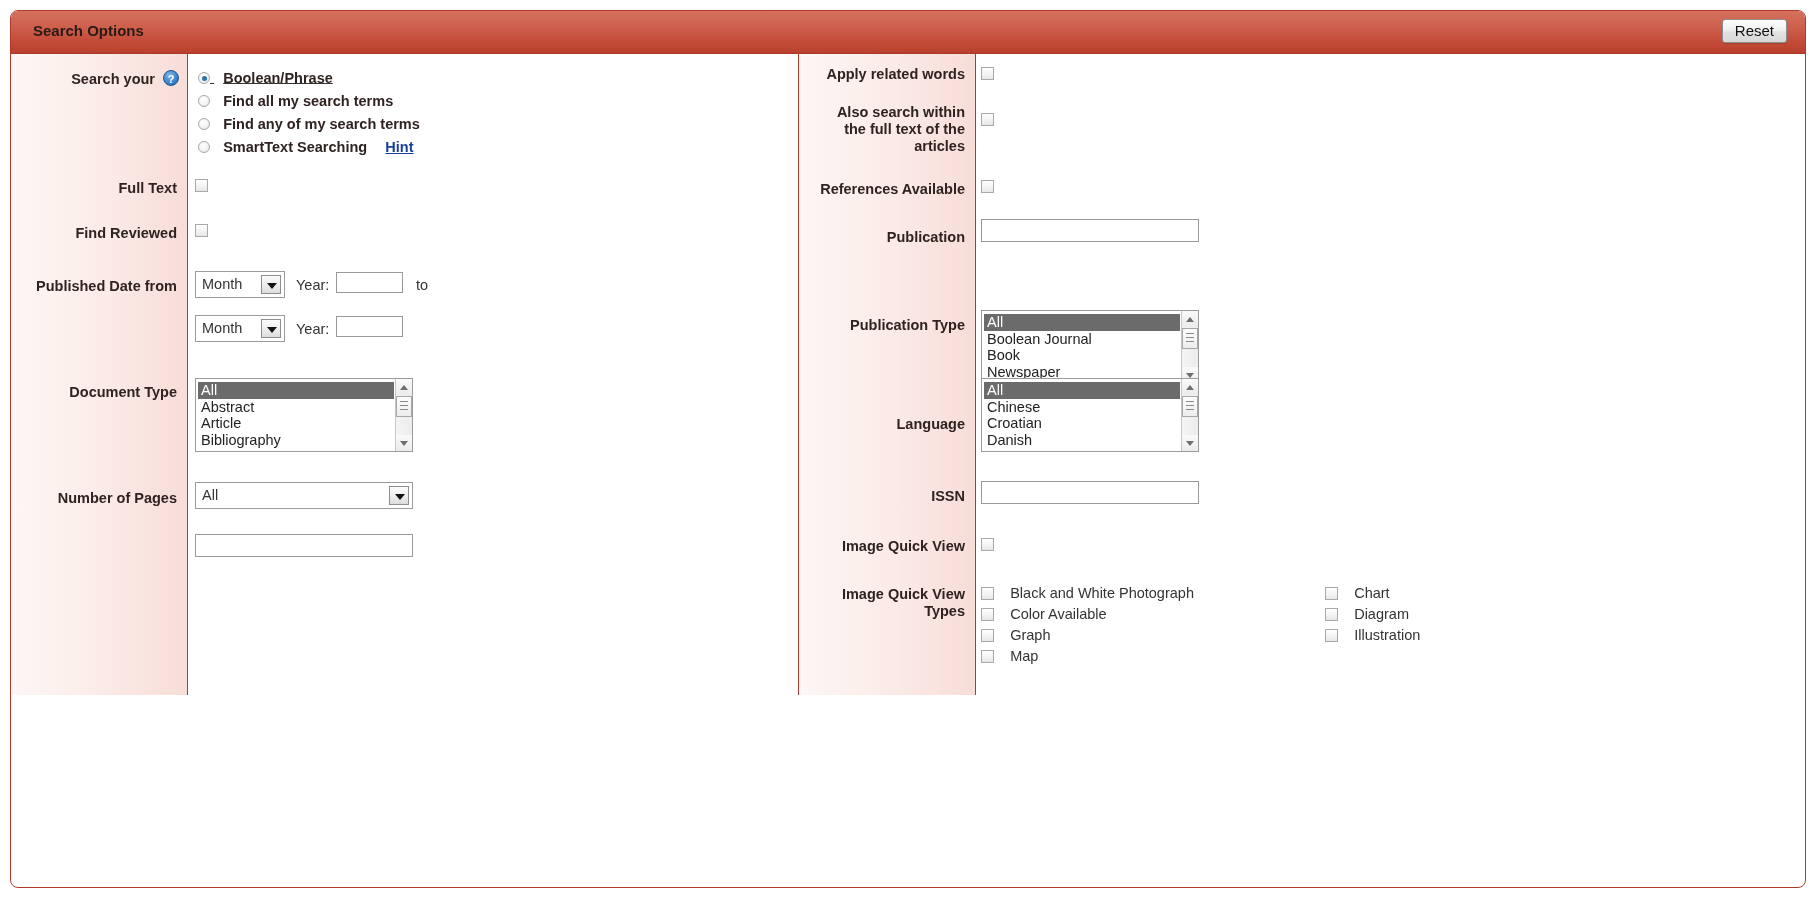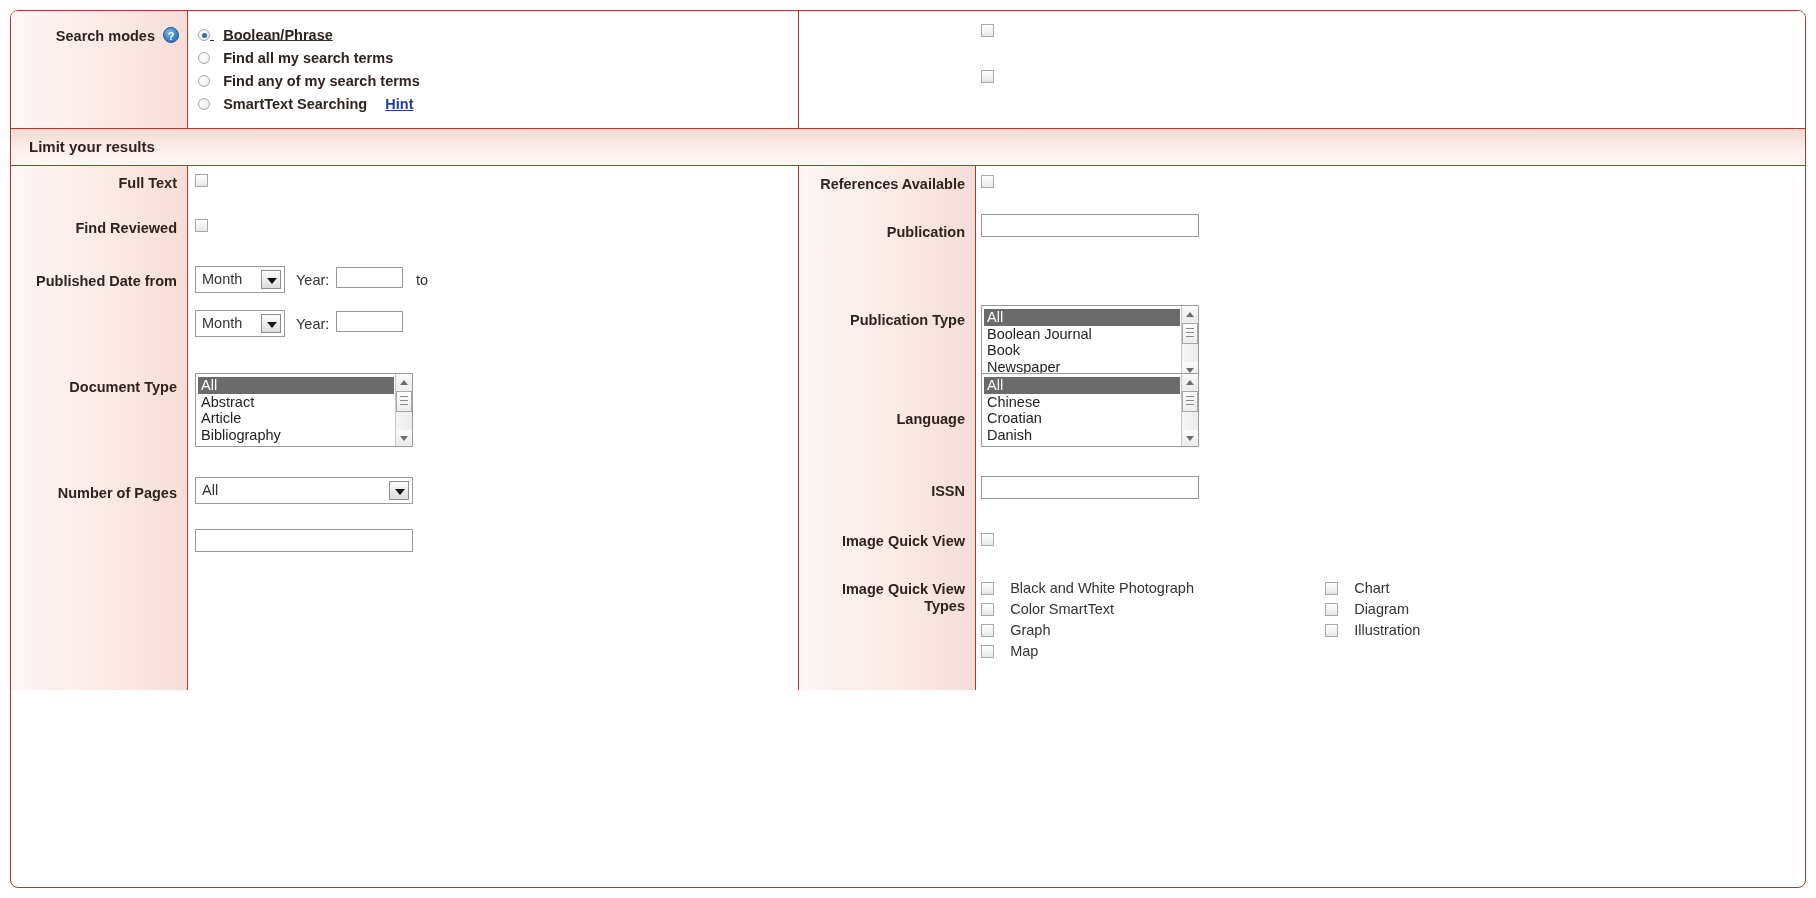--- a/index.html
+++ b/index.html
@@ -178,25 +178,29 @@
   .bottombar .btn{position:absolute;left:22px;top:15px;}
   .vsplit{
     position:absolute;top:0;bottom:0;width:1px;background:#b03a2a;
   }
 </style>
 </head>
 <body>
 
 <div class="panel">
 
+  <div class="barbig">
+    <span class="title">Search Options</span>
+    <button class="btn" id="reset-btn">Reset</button>
+  </div>
 
   <div class="section" style="height:117px;">
 
     <div class="col-label">
-      <span class="lbl" style="top:17px;right:32px;">Search modes</span>
+      <span class="lbl" style="top:17px;right:32px;">Search your</span>
       <span class="qmark" style="position:absolute;right:8px;top:16px;">?</span>
     </div>
 
     <div class="col-field" style="width:600px;">
       <div class="radio-row" style="left:10px;top:14px;text-decoration:underline;">
         <span class="radio on"></span>
         <span class="t">Boolean/Phrase</span>
       </div>
       <div class="radio-row" style="left:10px;top:37px;">
         <span class="radio"></span>
@@ -208,29 +212,30 @@
       </div>
       <div class="radio-row" style="left:10px;top:83px;">
         <span class="radio"></span>
         <span class="t">SmartText Searching</span>
         <span class="hintlink">Hint</span>
       </div>
     </div>
 
     <div class="vsplit" style="left:787px;"></div>
 
+    <div class="col-label" style="position:absolute;left:788px;top:0;bottom:0;width:176px;border-right:1px solid #b03a2a;">
+      <span class="lbl" style="top:12px;right:10px;">Apply related words</span>
+      <span class="lbl" style="top:50px;right:10px;width:150px;">Also search within the full text of the articles</span>
+    </div>
     <div style="position:absolute;left:965px;top:0;bottom:0;right:0;">
       <span class="cbx" style="position:absolute;left:5px;top:13px;"></span>
       <span class="cbx" style="position:absolute;left:5px;top:59px;"></span>
     </div>
   </div>
 
-  <div class="bar-pink">
-    <span class="title">Limit your results</span>
-  </div>
 
   <div class="section" style="height:524px;">
 
     <div class="col-label">
       <span class="lbl" style="top:9px;right:10px;">Full Text</span>
       <span class="lbl" style="top:54px;right:10px;">Find Reviewed</span>
       <span class="lbl" style="top:107px;right:10px;">Published Date from</span>
       <span class="lbl" style="top:213px;right:10px;">Document Type</span>
       <span class="lbl" style="top:319px;right:10px;">Number of Pages</span>
     </div>
@@ -336,21 +341,21 @@
 
       <span class="cbx" style="position:absolute;left:5px;top:367px;"></span>
 
       <div style="position:absolute;left:5px;top:412px;">
         <div style="height:21px;white-space:nowrap;">
           <span class="cbx"></span>
           <span style="margin-left:12px;font-size:14.5px;color:#333;vertical-align:middle;">Black and White Photograph</span>
         </div>
         <div style="height:21px;white-space:nowrap;">
           <span class="cbx"></span>
-          <span style="margin-left:12px;font-size:14.5px;color:#333;vertical-align:middle;">Color SmartText</span>
+          <span style="margin-left:12px;font-size:14.5px;color:#333;vertical-align:middle;">Color Available</span>
         </div>
         <div style="height:21px;white-space:nowrap;">
           <span class="cbx"></span>
           <span style="margin-left:12px;font-size:14.5px;color:#333;vertical-align:middle;">Graph</span>
         </div>
         <div style="height:21px;white-space:nowrap;">
           <span class="cbx"></span>
           <span style="margin-left:12px;font-size:14.5px;color:#333;vertical-align:middle;">Map</span>
         </div>
       </div>

